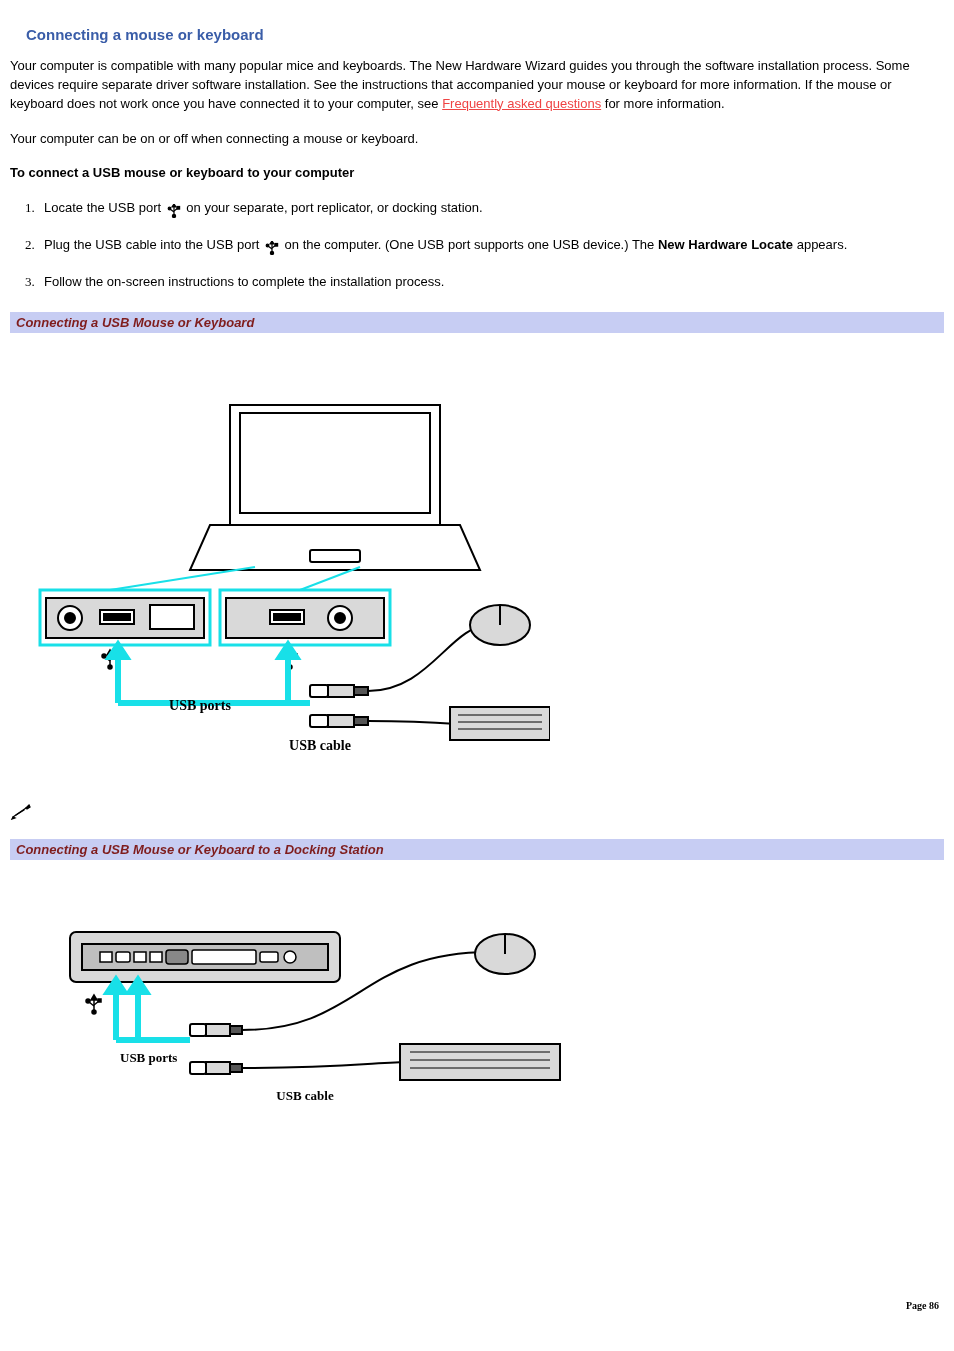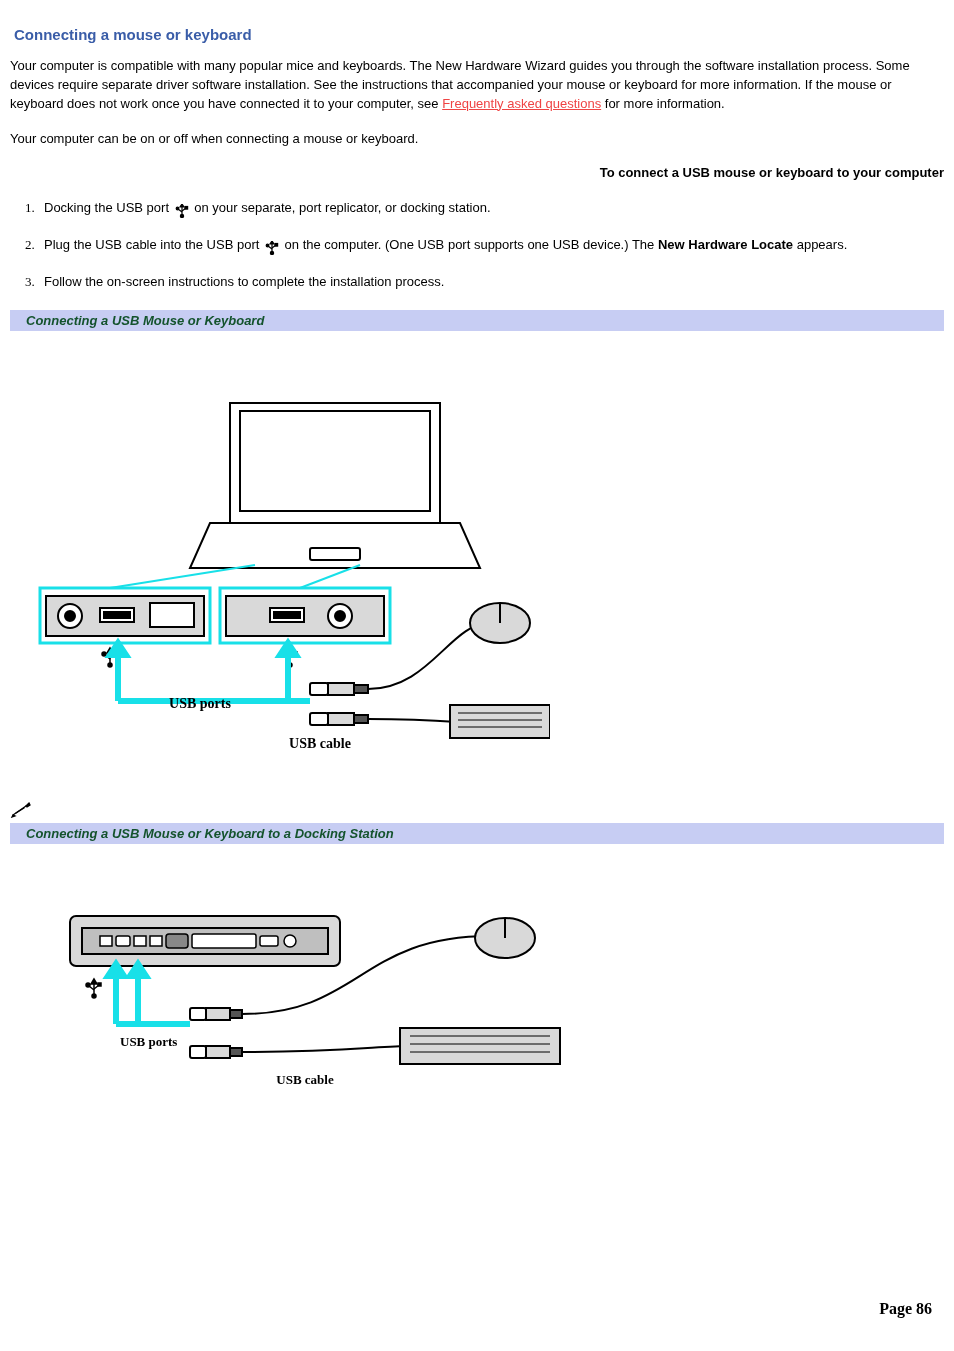--- a/index.html
+++ b/index.html
@@ -8,55 +8,55 @@
     color: #000;
     margin: 0;
     padding: 8px 10px;
     width: 954px;
     box-sizing: border-box;
     background: #fff;
   }
   h2.blue {
     color: #3a5da8;
     font-size: 15px;
-    margin: 18px 0 14px 4px;
+    margin: 18px 0 14px 16px;
     font-weight: bold;
   }
   p { margin: 0 0 16px 0; line-height: 1.45; }
   a.link { color: #ef4444; text-decoration: underline; }
-  .bold { font-weight: bold; text-align: right; }
+  .bold { font-weight: bold; }
   ol.steps { margin: 0 0 10px 24px; padding: 0; }
   ol.steps li { margin: 0 0 18px 4px; padding-left: 6px; line-height: 1.45; font-family: Verdana, Geneva, sans-serif; }
   ol.steps li::marker { font-family: "Times New Roman", serif; font-size: 13px; }
   .trident {
     display: inline-block; vertical-align: middle;
     width: 14px; height: 14px; margin: 0 2px;
   }
   .caption-bar {
     background: #c7cdf3;
-    color: #14532d;
+    color: #7f1d1d;
     font-style: italic;
     font-weight: bold;
-    padding: 3px 16px;
+    padding: 3px 6px;
     font-size: 13px;
-    margin: 4px 0 0 0;
+    margin: 20px 0 0 0;
   }
   .figure-wrap { text-align: center; padding: 14px 0 40px 0; margin-top: 48px; }
   .figure-wrap.left { text-align: left; padding-left: 50px; }
   .note-row { margin: 8px 0 6px 0; }
   .note-icon {
     display: inline-block; vertical-align: middle;
     width: 20px; height: 16px; margin-right: 6px;
   }
   .page-footer {
     position: absolute;
-    right: 22px;
+    right: 15px;
     top: 1300px;
     font-family: "Times New Roman", serif;
-    font-size: 16px;
+    font-size: 10px;
     font-weight: bold;
   }
   svg { display: block; }
   .inline-svg svg { display: inline-block; vertical-align: middle; }
 </style>
 </head>
 <body>
 
 <h2 class="blue">Connecting a mouse or keyboard</h2>
 
@@ -65,21 +65,21 @@
   <a href="#" class="link">Frequently asked questions</a>
   <span> for more information.</span>
 </p>
 
 <p>Your computer can be on or off when connecting a mouse or keyboard.</p>
 
 <p class="bold">To connect a USB mouse or keyboard to your computer</p>
 
 <ol class="steps">
   <li>
-    <span>Docking the USB port </span>
+    <span>Locate the USB port </span>
     <span class="trident inline-svg">
       <svg viewBox="0 0 14 14" width="14" height="14">
           <g stroke="#000" stroke-width="1.2" fill="none">
             <circle cx="7" cy="12" r="1.6" fill="#000"></circle>
             <line x1="7" y1="12" x2="7" y2="2"></line>
             <polygon points="7,0 5,3 9,3" fill="#000"></polygon>
             <path d="M7 8 L3 5"></path>
             <circle cx="2.5" cy="4.5" r="1.3" fill="#000"></circle>
             <path d="M7 7 L11 4"></path>
             <rect x="10" y="2.5" width="2.6" height="2.6" fill="#000"></rect>

